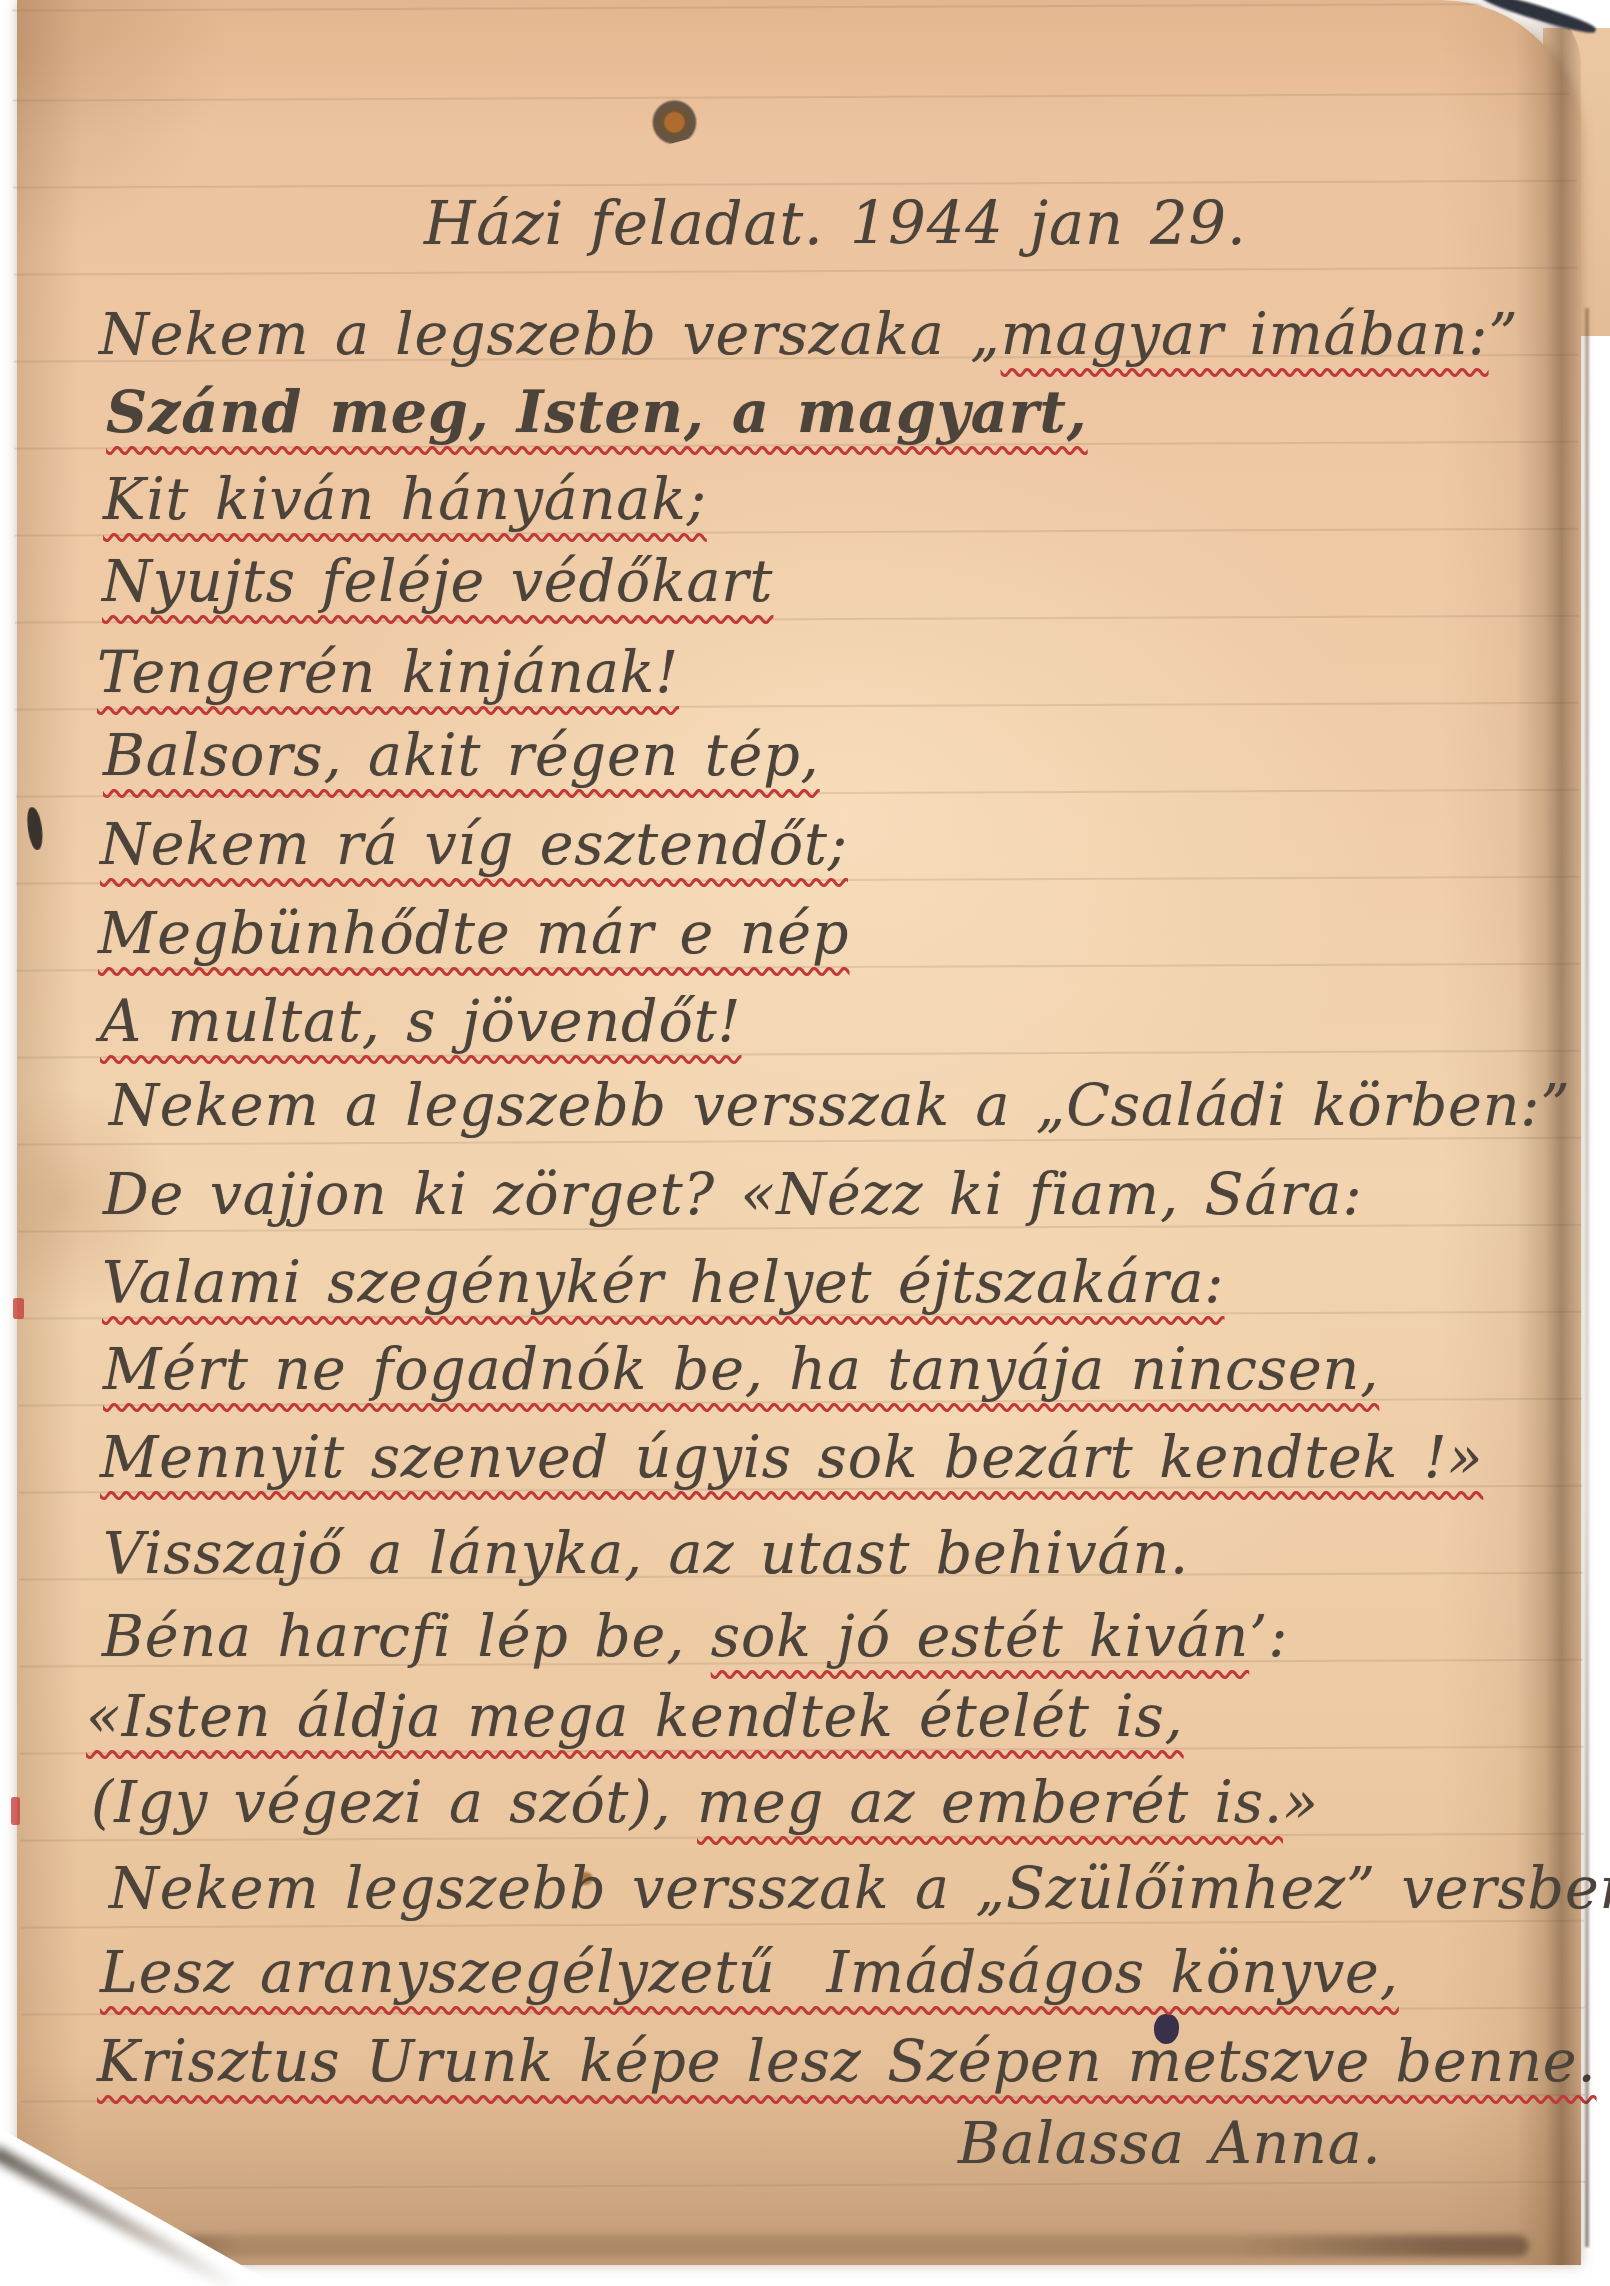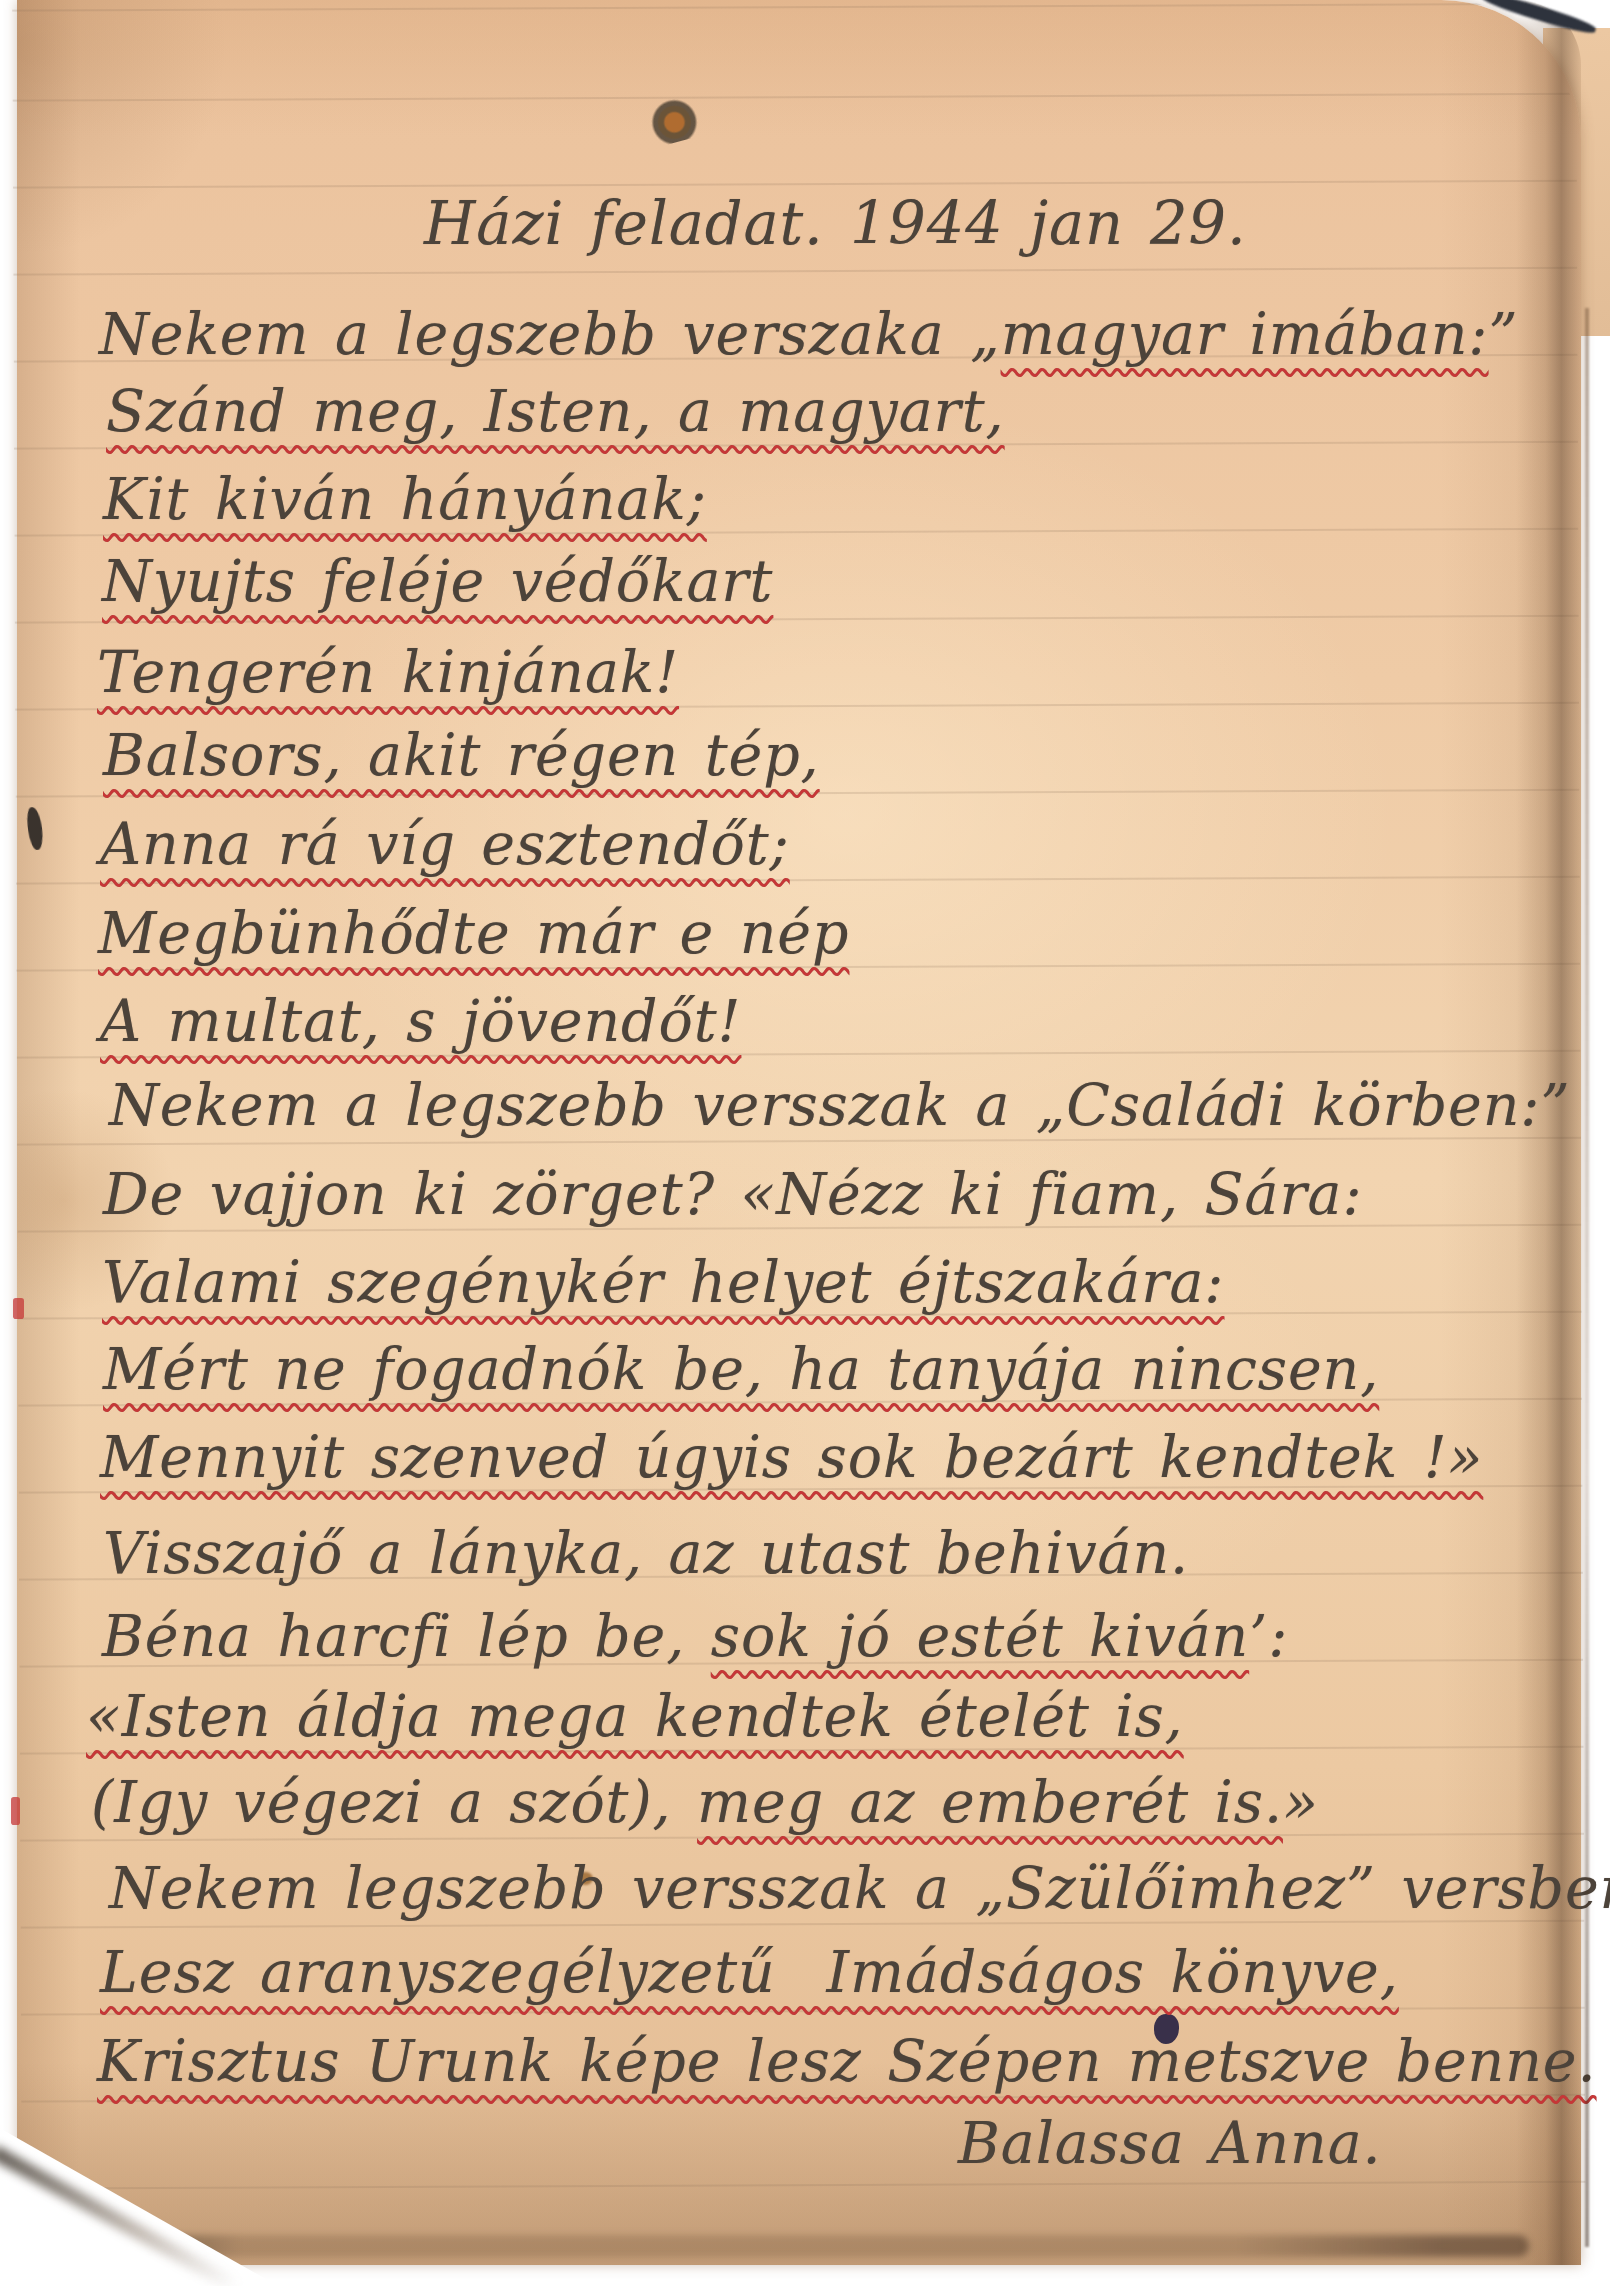--- a/index.html
+++ b/index.html
@@ -124,26 +124,26 @@
 <div class="hole-spot"></div>
 <div class="margin-ink-mark"></div>
 <div class="ink-blot"></div>
 <div class="red-tick t1"></div>
 <div class="red-tick t2"></div>
 <div class="paper-fleck"></div>
 
 <div class="title" style="left:424px;top:189px;">Házi feladat. 1944 jan 29.</div>
 
 <div class="line" style="left:99px;top:301px;"><span>Nekem a legszebb verszaka „</span><span class="u">magyar imában:</span><span>”</span></div>
-<div class="line" style="left:106px;top:378px;"><span></span><span class="u">Szánd meg, Isten, a magyart,</span><span></span></div>
+<div class="line" style="left:106px;top:378px;font-weight:bold;"><span></span><span class="u">Szánd meg, Isten, a magyart,</span><span></span></div>
 <div class="line" style="left:103px;top:466px;"><span></span><span class="u">Kit kiván hányának;</span><span></span></div>
 <div class="line" style="left:102px;top:548px;"><span></span><span class="u">Nyujts feléje védőkart</span><span></span></div>
 <div class="line" style="left:97px;top:639px;"><span></span><span class="u">Tengerén kinjának!</span><span></span></div>
 <div class="line" style="left:103px;top:722px;"><span></span><span class="u">Balsors, akit régen tép,</span><span></span></div>
-<div class="line" style="left:100px;top:811px;"><span></span><span class="u">Anna rá víg esztendőt;</span><span></span></div>
+<div class="line" style="left:100px;top:811px;"><span></span><span class="u">Nekem rá víg esztendőt;</span><span></span></div>
 <div class="line" style="left:98px;top:900px;"><span></span><span class="u">Megbünhődte már e nép</span><span></span></div>
 <div class="line" style="left:100px;top:988px;"><span></span><span class="u">A multat, s jövendőt!</span><span></span></div>
 <div class="line" style="left:109px;top:1072px;"><span>Nekem a legszebb versszak a „Családi körben:”</span><span class="u"></span><span></span></div>
 <div class="line" style="left:103px;top:1161px;"><span>De vajjon ki zörget? «Nézz ki fiam, Sára:</span><span class="u"></span><span></span></div>
 <div class="line" style="left:102px;top:1249px;"><span></span><span class="u">Valami szegénykér helyet éjtszakára:</span><span></span></div>
 <div class="line" style="left:103px;top:1336px;"><span></span><span class="u">Mért ne fogadnók be, ha tanyája nincsen,</span><span></span></div>
 <div class="line" style="left:100px;top:1424px;"><span></span><span class="u">Mennyit szenved úgyis sok bezárt kendtek !»</span><span></span></div>
 <div class="line" style="left:103px;top:1520px;"><span>Visszajő a lányka, az utast behiván.</span><span class="u"></span><span></span></div>
 <div class="line" style="left:102px;top:1603px;"><span>Béna harcfi lép be, </span><span class="u">sok jó estét kiván</span><span>’:</span></div>
 <div class="line" style="left:86px;top:1683px;"><span></span><span class="u">«Isten áldja mega kendtek ételét is,</span><span></span></div>

